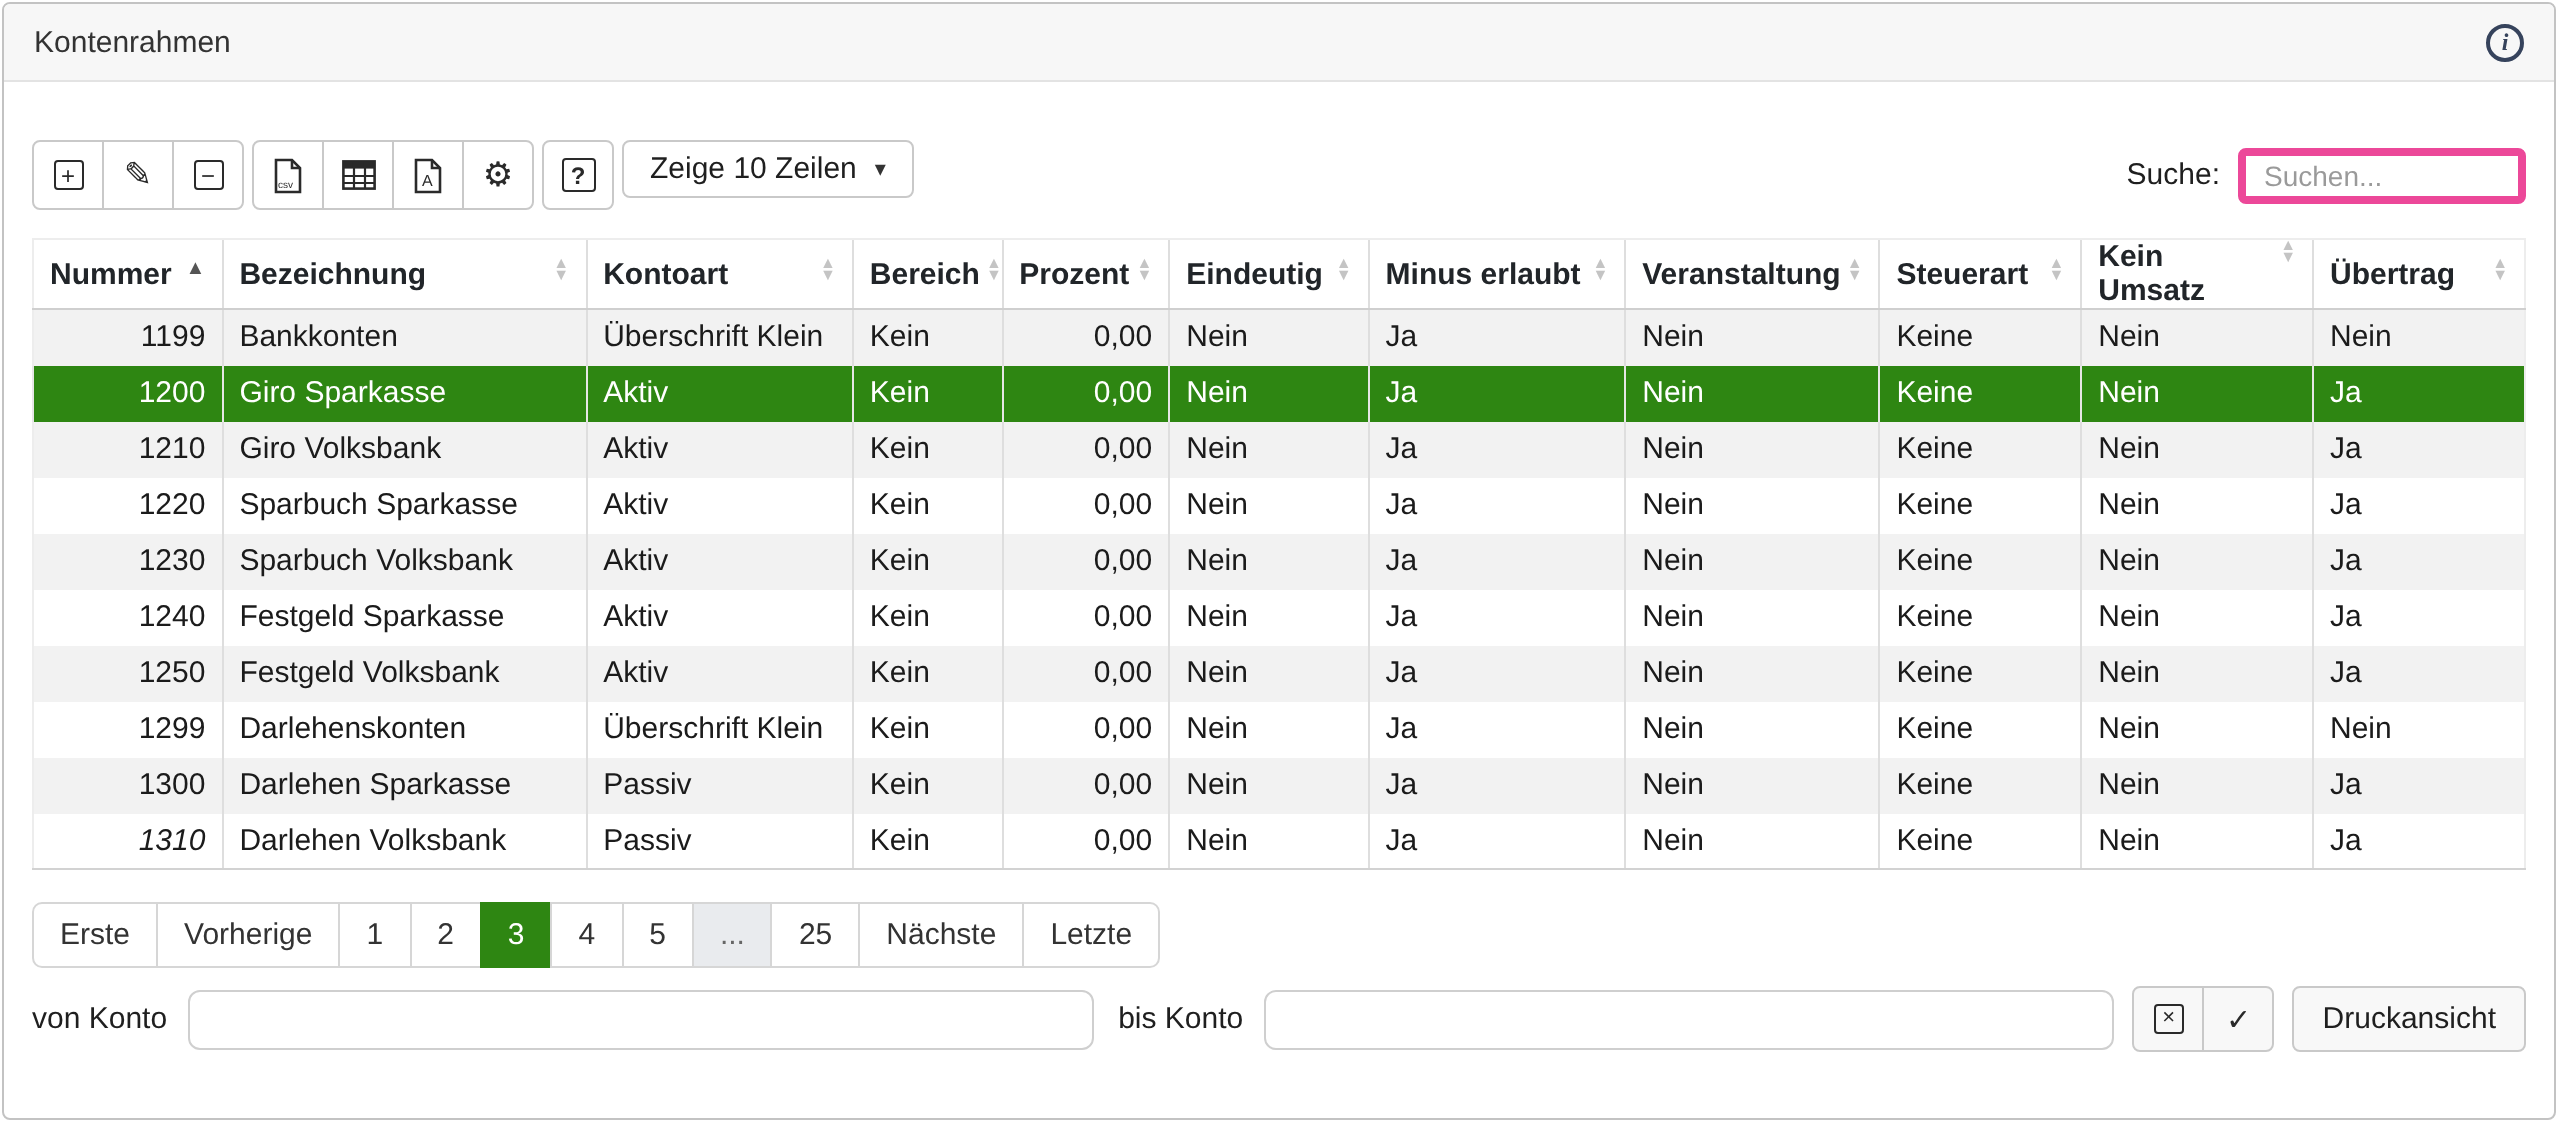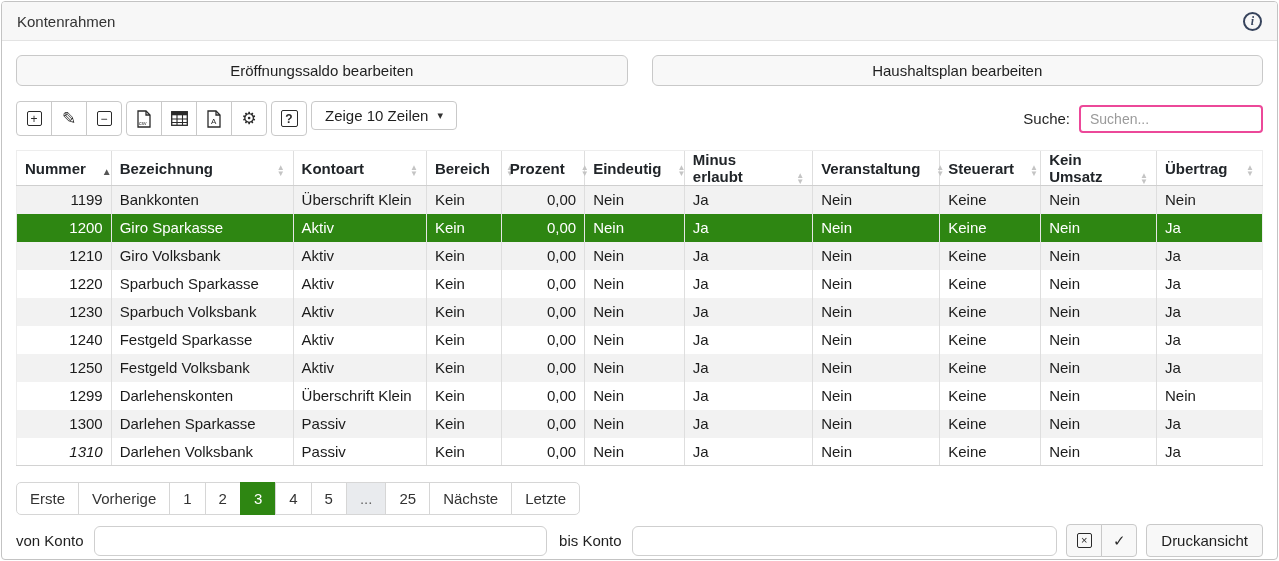--- a/index.html
+++ b/index.html
@@ -24,30 +24,30 @@
   .btn-group { display:flex; }
   .tb-btn { min-width:36px; height:35px; background:#fff; border:1px solid #c9c9c9; margin-left:-1px; display:flex; align-items:center; justify-content:center; font-size:16px; color:#222; cursor:pointer; }
   .btn-group .tb-btn:first-child { margin-left:0; border-top-left-radius:4px; border-bottom-left-radius:4px; }
   .btn-group .tb-btn:last-child { border-top-right-radius:4px; border-bottom-right-radius:4px; }
   .sq { width:15px; height:15px; border:1px solid #2a2a2a; border-radius:2px; display:flex; align-items:center; justify-content:center; font-size:12px; line-height:1; color:#2a2a2a; }
   .sq.help { width:17px; height:17px; font-size:12px; font-weight:bold; }
   .glyph { font-size:17px; line-height:1; color:#2a2a2a; }
   .dropdown-btn { height:29px; padding:0 13px; border:1px solid #c9c9c9; border-radius:4px; background:#fff; display:flex; align-items:center; gap:9px; font-size:15px; color:#1f1f1f; cursor:pointer; }
   .caret { font-size:11px; color:#333; }
   .search-area { display:flex; align-items:center; gap:9px; font-size:15px; color:#1f1f1f;justify-content:center; }
-  .search-input { width:184px; height:28px; border:2px solid #ec4899; border-radius:4px; padding:0 9px; font-size:14px; color:#333; outline:none; }
+  .search-input { width:144px; height:28px; border:4px solid #ec4899; border-radius:4px; padding:0 9px; font-size:14px; color:#333; outline:none; }
   .search-input::placeholder { color:#9a9a9a; }
 
   
   .table-wrap { margin-top:14px; }
   table { width:100%; border-collapse:collapse; table-layout:fixed; }
   thead th { font-size:15px; font-weight:bold; text-align:left; padding:0 8px; height:30px; border-left:1px solid #dedede; border-top:1px solid #ededed; border-bottom:1px solid #cfcfcf; cursor:pointer; }
   thead th:first-child { border-left:1px solid #ededed; }
   thead th:last-child { border-right:1px solid #ededed; }
-  .th-inner { display:flex; align-items:flex-end; justify-content:space-between; gap:16px; }
+  .th-inner { display:flex; align-items:flex-start; justify-content:space-between; gap:3px; }
   .arrows { display:inline-flex; flex-direction:column; font-size:8px; line-height:6px; color:#c4c4c4; }
   .sort-asc { font-size:10px; color:#555; }
   tbody td { font-size:15px; padding:0 8px; height:28px; border-left:1px solid #dedede; white-space:nowrap; overflow:hidden; color:#1b1b1b; }
   tbody td:first-child { border-left:1px solid #ededed; }
   tbody td:last-child { border-right:1px solid #ededed; }
   tbody tr { cursor:pointer; }
   tbody tr:nth-child(odd) td { background:#f2f2f2; }
   tbody tr.selected td { background:var(--accent); color:#fff; border-left-color:#e6e6e6;margin-top:17px; }
   tbody tr:last-child td { border-bottom:1px solid #d2d2d2; }
 
@@ -79,24 +79,20 @@
 
 <div class="card">
 
   <div class="titlebar">
     <span class="title">Kontenrahmen</span>
     <span class="info-circle">i</span>
   </div>
 
   <div class="content">
 
-    <div class="top-buttons">
-      <div class="big-btn">Eröffnungssaldo bearbeiten</div>
-      <div class="big-btn">Haushaltsplan bearbeiten</div>
-    </div>
 
     <div class="toolbar-row">
       <div class="toolbar-left">
         <div class="btn-group">
           <div class="tb-btn">
               <span class="sq">+</span>
             </div>
           <div class="tb-btn">
               <span class="glyph">✎</span>
             </div>

